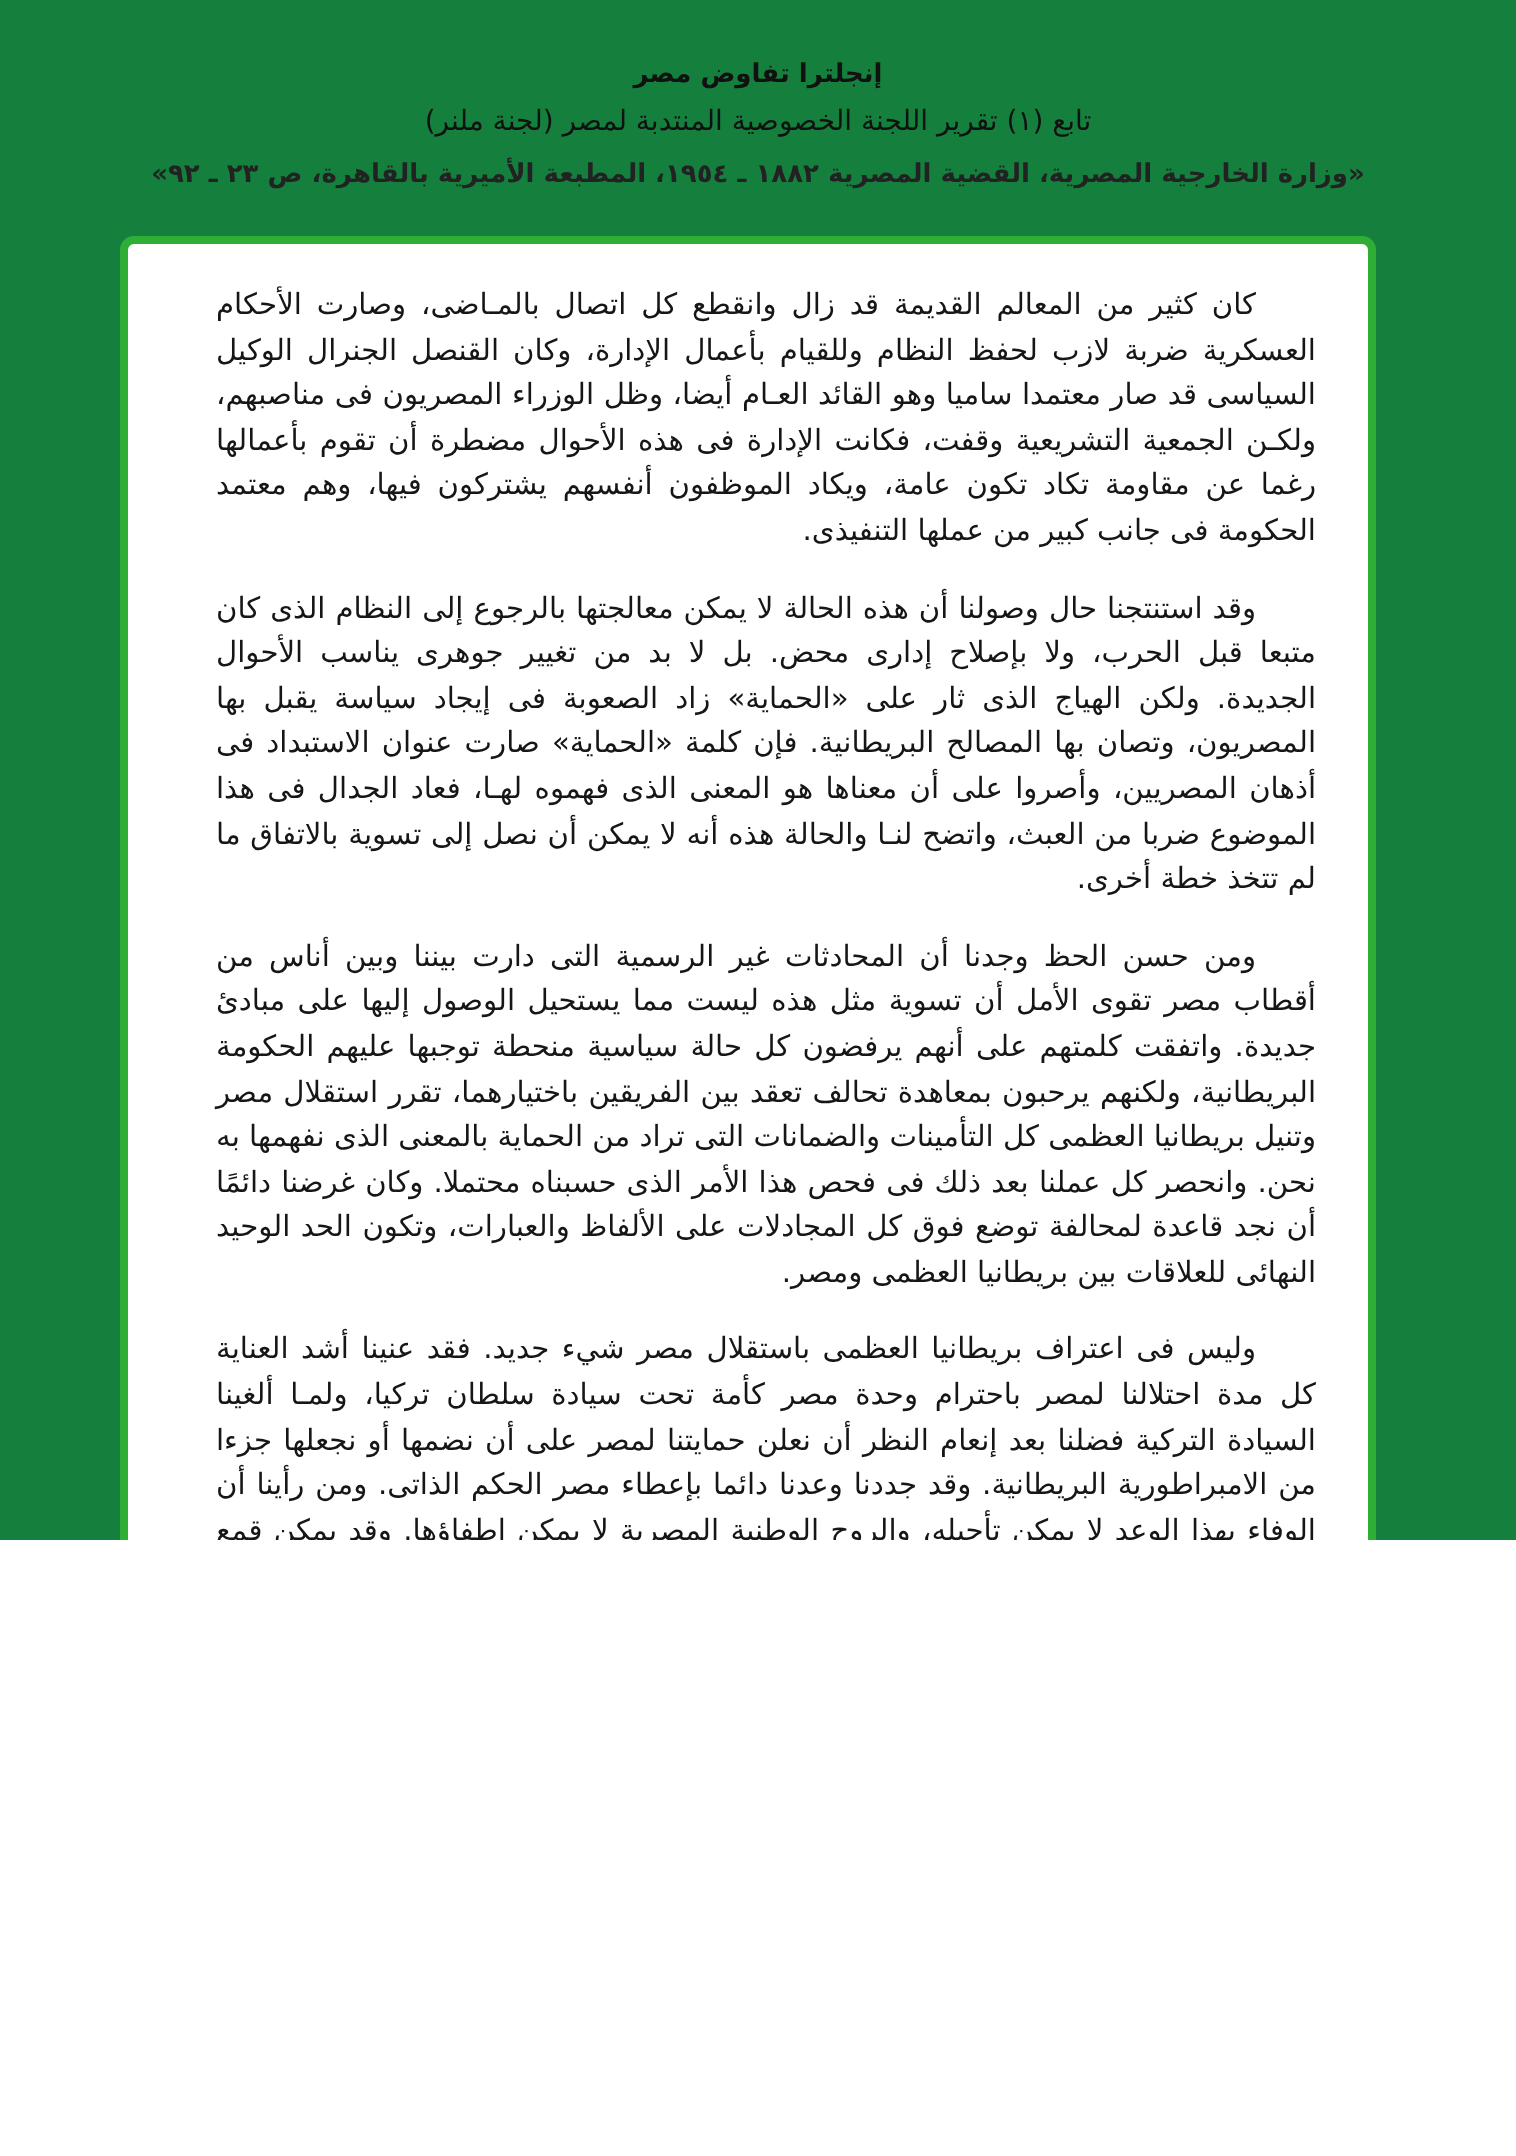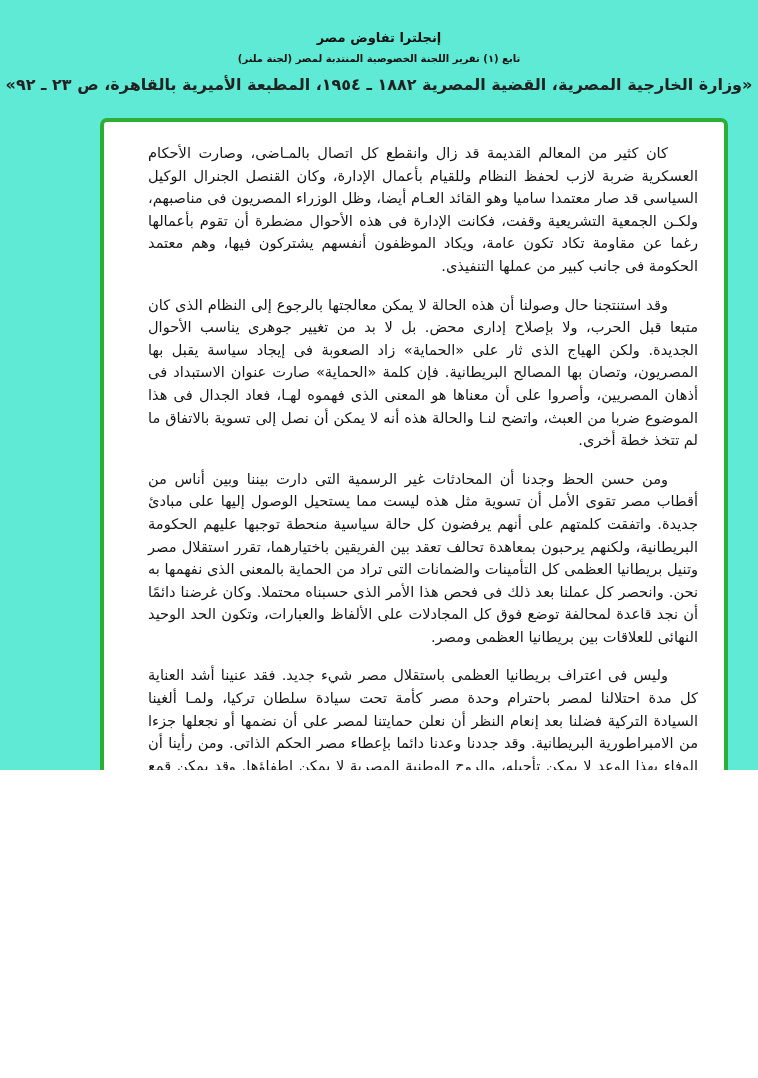--- a/index.html
+++ b/index.html
@@ -5,57 +5,56 @@
   html, body {
     margin: 0;
     padding: 0;
     background: #ffffff;
     font-family: "DejaVu Sans", sans-serif;
   }
   .page {
     position: relative;
     width: 758px;
     height: 770px;
-    background: #5eead4;
+    background: #15803d;
     overflow: hidden;
   }
   .header {
     direction: rtl;
     text-align: center;
     padding-top: 30px;
     color: #111;
   }
   .header .title {
     font-size: 13px;
     font-weight: bold;
     letter-spacing: 0.5px;
   }
   .header .subtitle {
-    font-size: 10px;
-    font-weight: bold;
+    font-size: 14px;
+    font-weight: normal;
     margin-top: 8px;
   }
   .header .source {
-    font-size: 16px;
+    font-size: 13px;
     font-weight: bold;
     margin-top: 11px;
     color: #222;
   }
   .frame {
     position: absolute;
     left: 60px;
     top: 118px;
     width: 628px;
     height: 894px;
     border: 4px solid #2fae35;
     border-radius: 7px;
     box-sizing: border-box;
     padding: 20px 26px 18px 44px;
     background: #ffffff;
-    margin-left: 40px;
   }
   .frame .body-text {
     direction: rtl;
     text-align: justify;
     color: #161616;
     font-size: 14.6px;
     line-height: 22.6px;
   }
   .frame .body-text p {
     margin: 0 0 16px 0;

